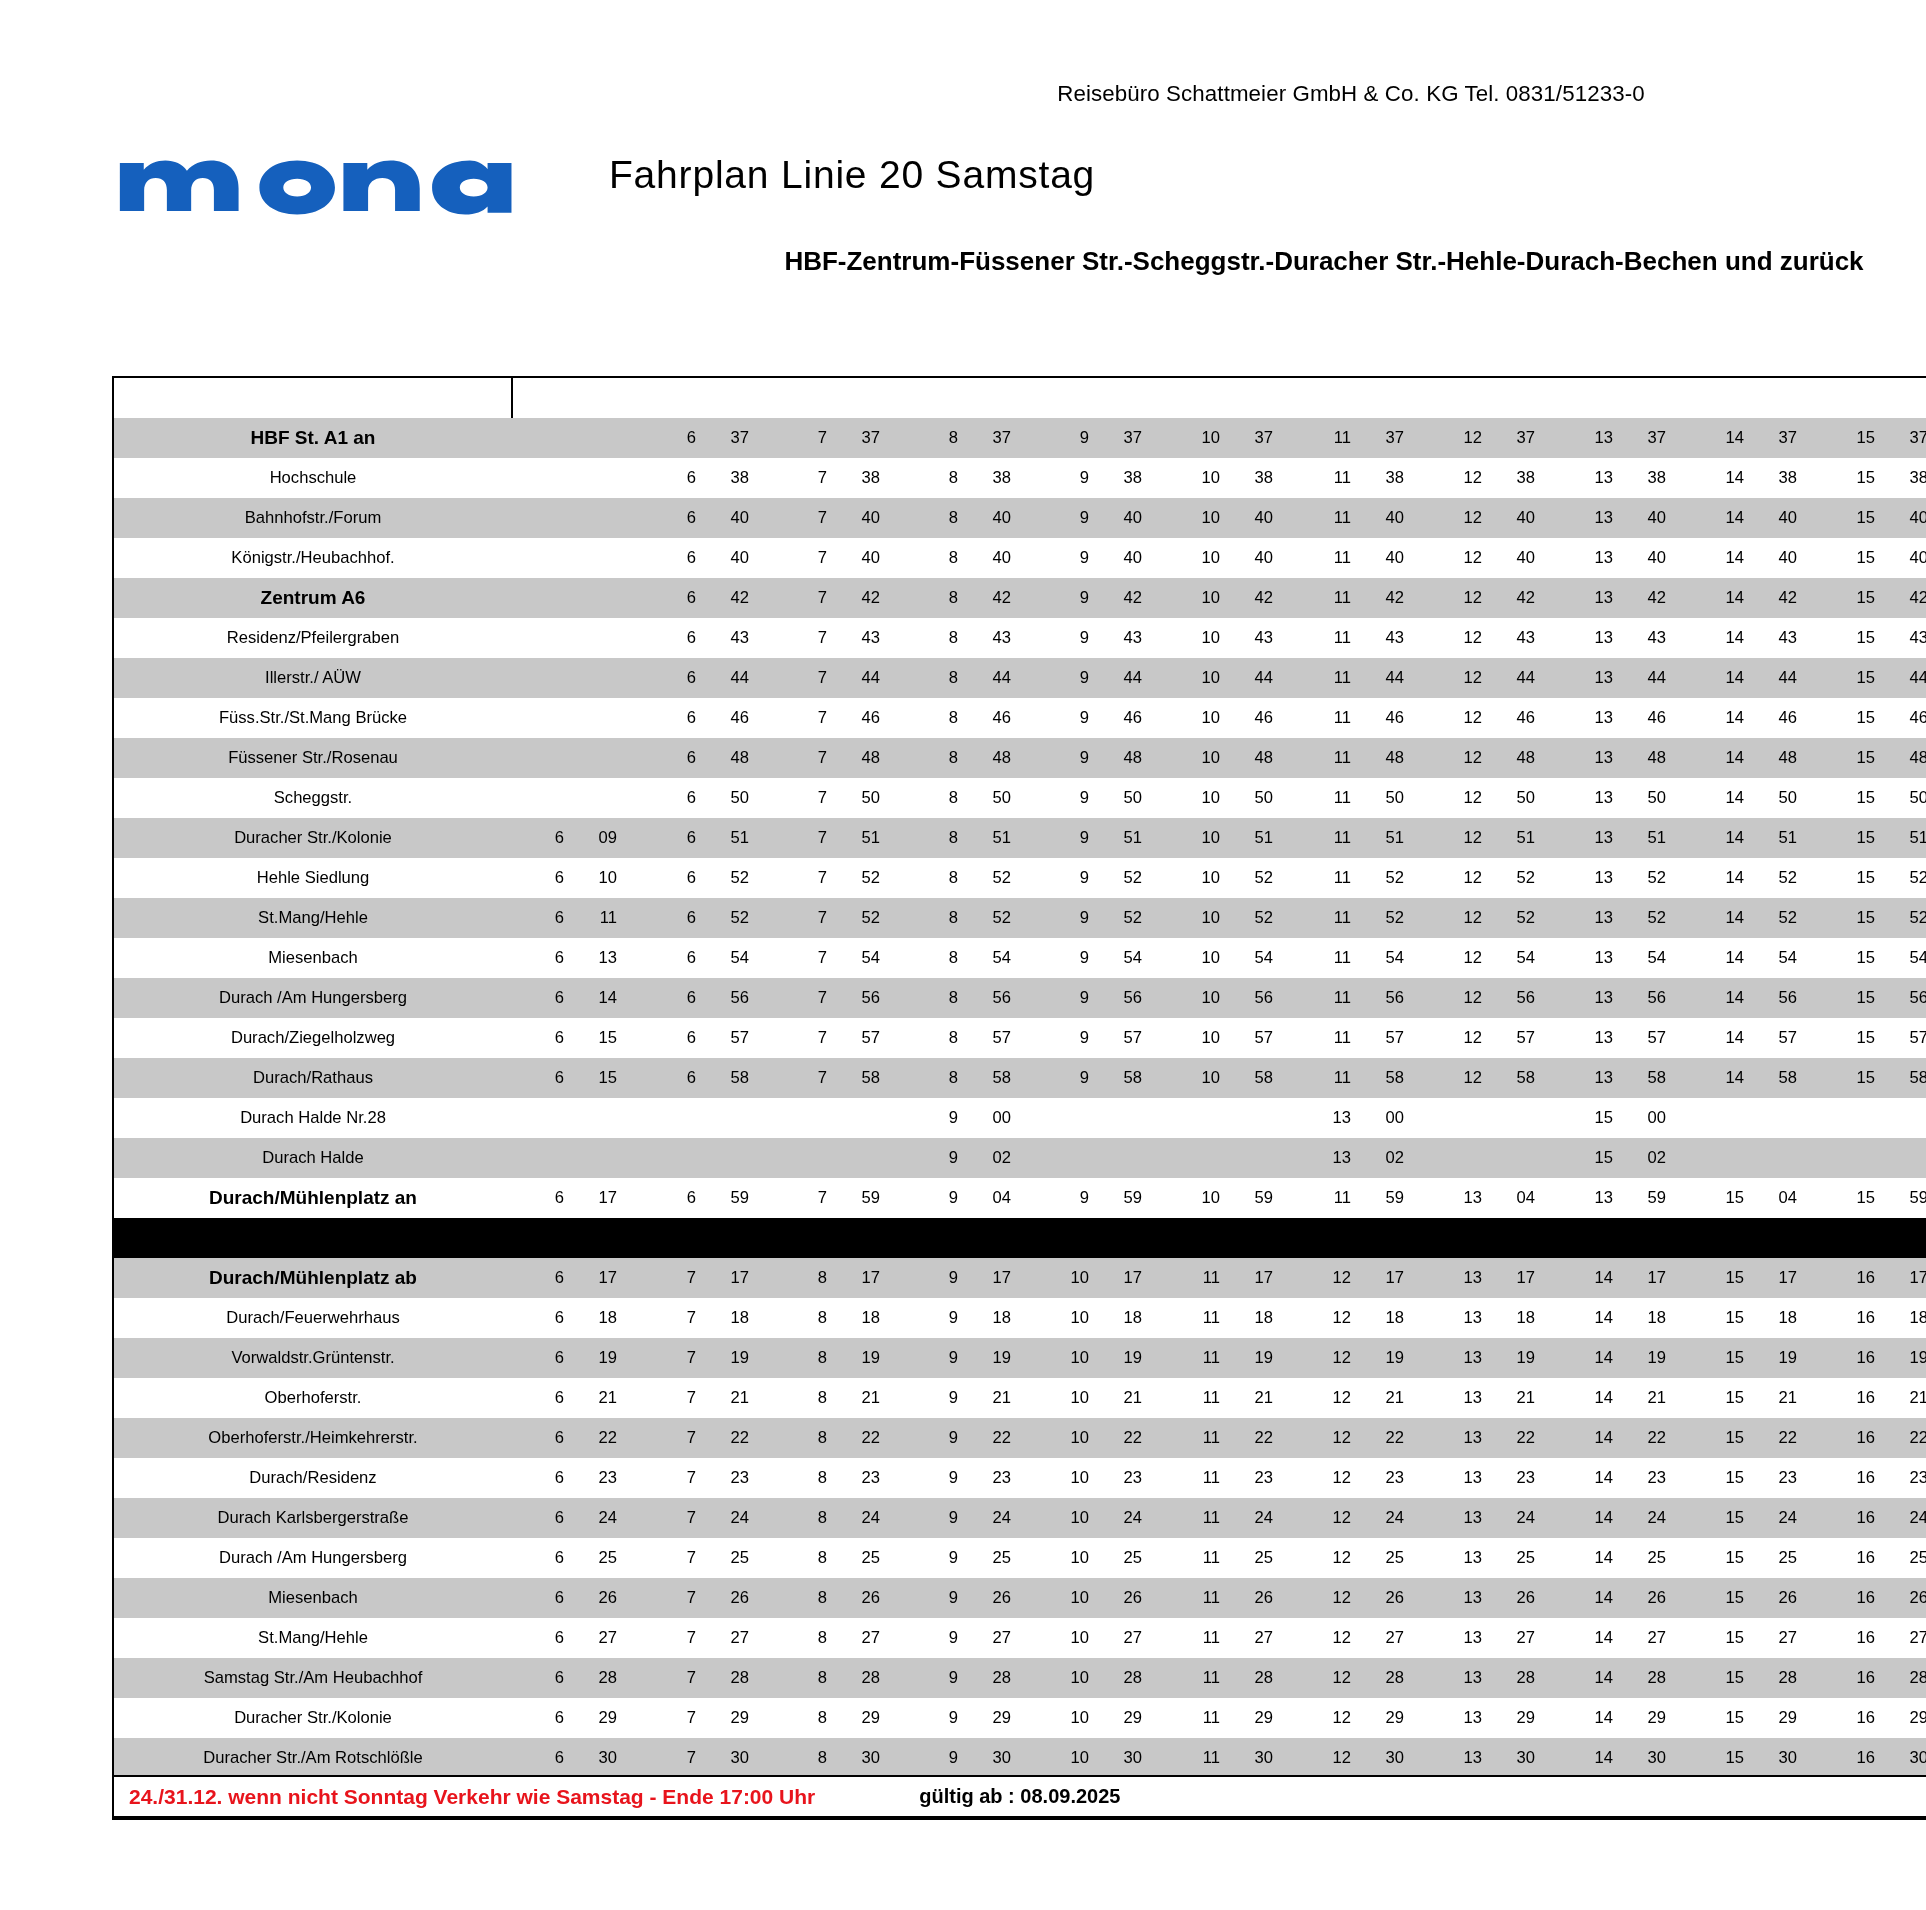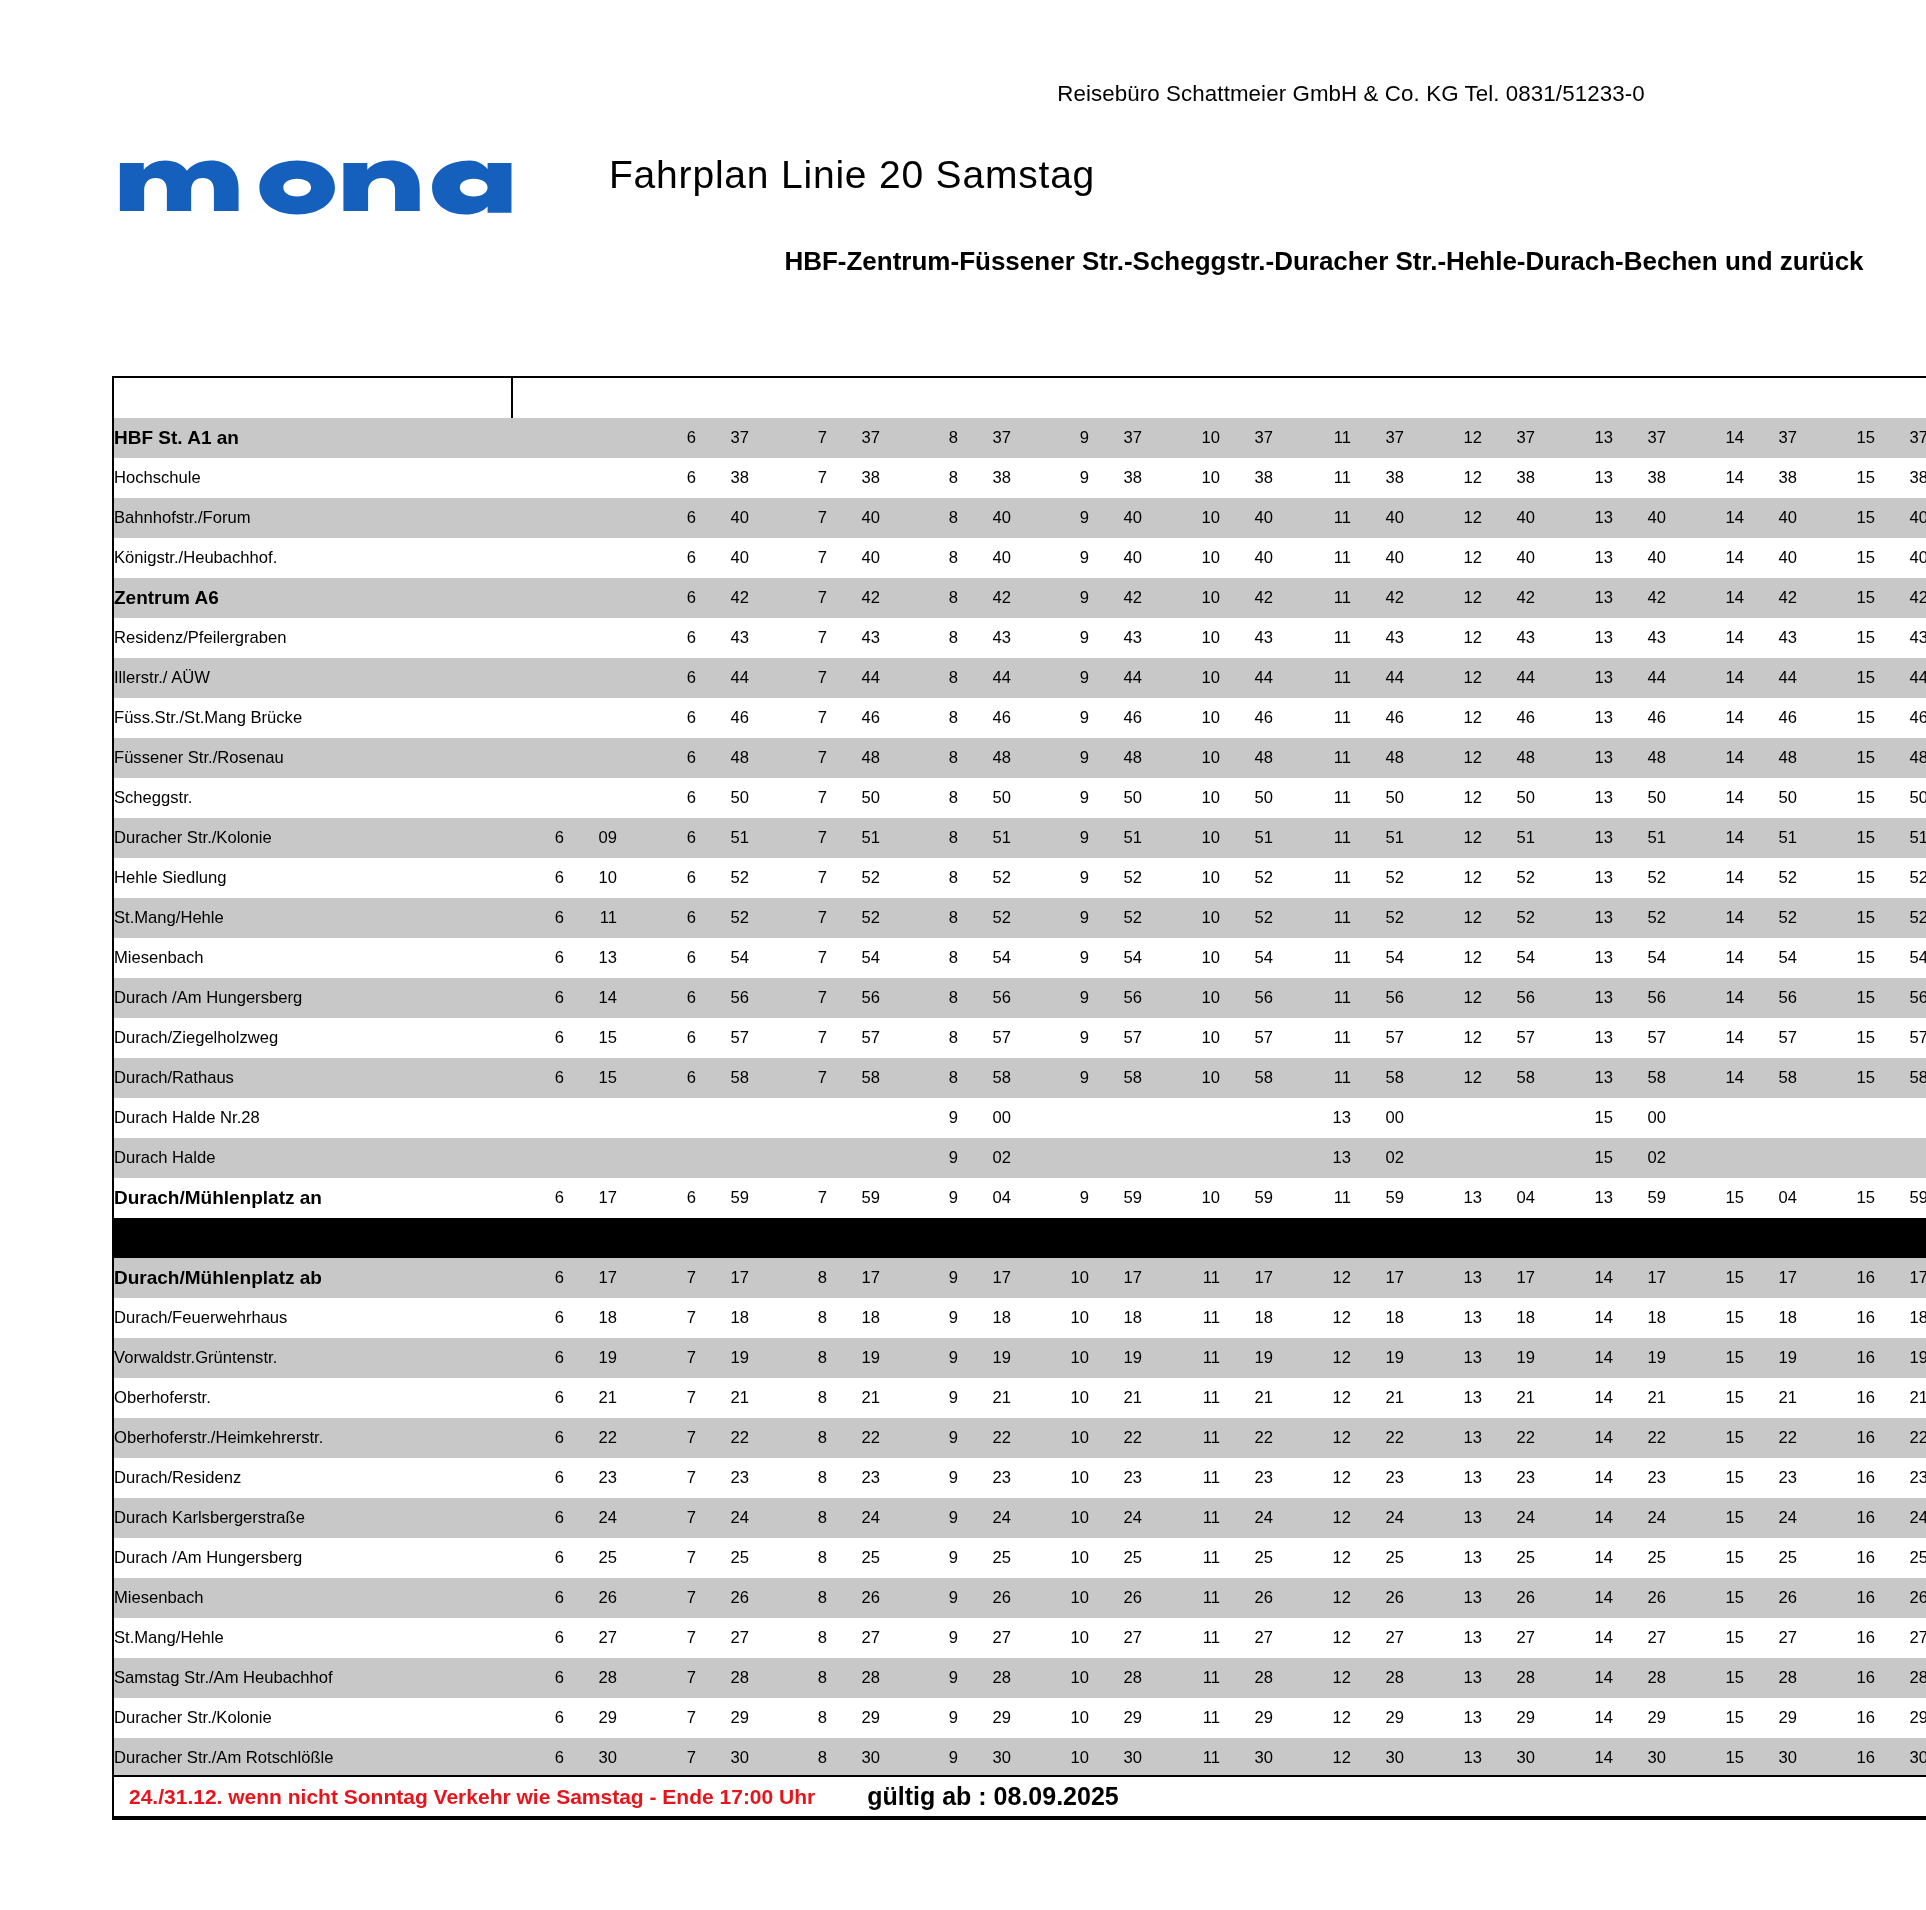--- a/index.html
+++ b/index.html
@@ -81,20 +81,21 @@
     color: #000;
     vertical-align: middle;
     overflow: hidden;
     white-space: nowrap;
   }
   td.stop {
     width: 397px;
     padding-left: 9.2px;
     border-right: 2.3px solid #000;
     font-size: 17px;
+    text-align: center;
   }
   td.stop.bold { font-weight: bold; font-size: 19px; }
   td.time {
     width: 131px;
     text-align: left;
     padding-left: 3.9px;
     position: relative;
   }
   td.time .h {
     display: inline-block;
@@ -135,22 +136,22 @@
   }
   .footer .left {
     color: #e8141c;
     font-weight: bold;
     font-size: 21px;
     padding-left: 15px;
   }
   .footer .right {
     color: #000;
     font-weight: bold;
-    font-size: 25px;
-    margin-left: 52px;
+    font-size: 20px;
+    margin-left: 104px;
   }
 </style>
 </head>
 <body>
 
 <div class="page">
 
   <div class="agency-line">Reisebüro Schattmeier GmbH &amp; Co. KG Tel. 0831/51233-0</div>
 
   <div class="title-row">

